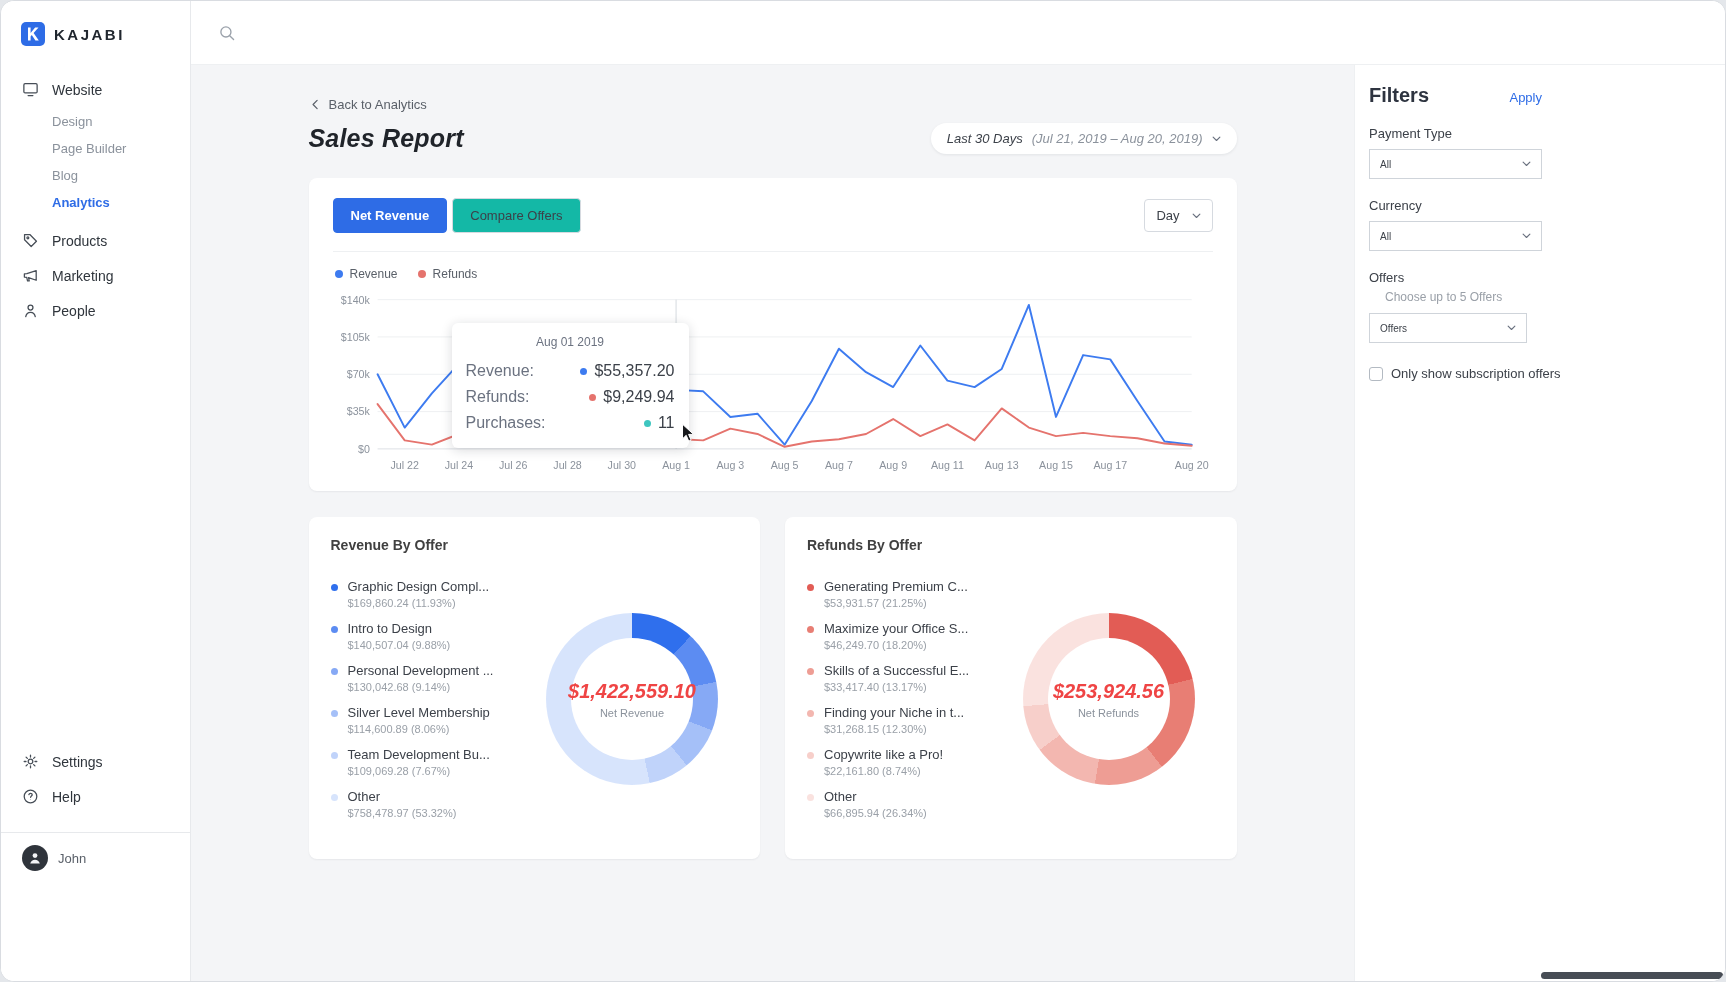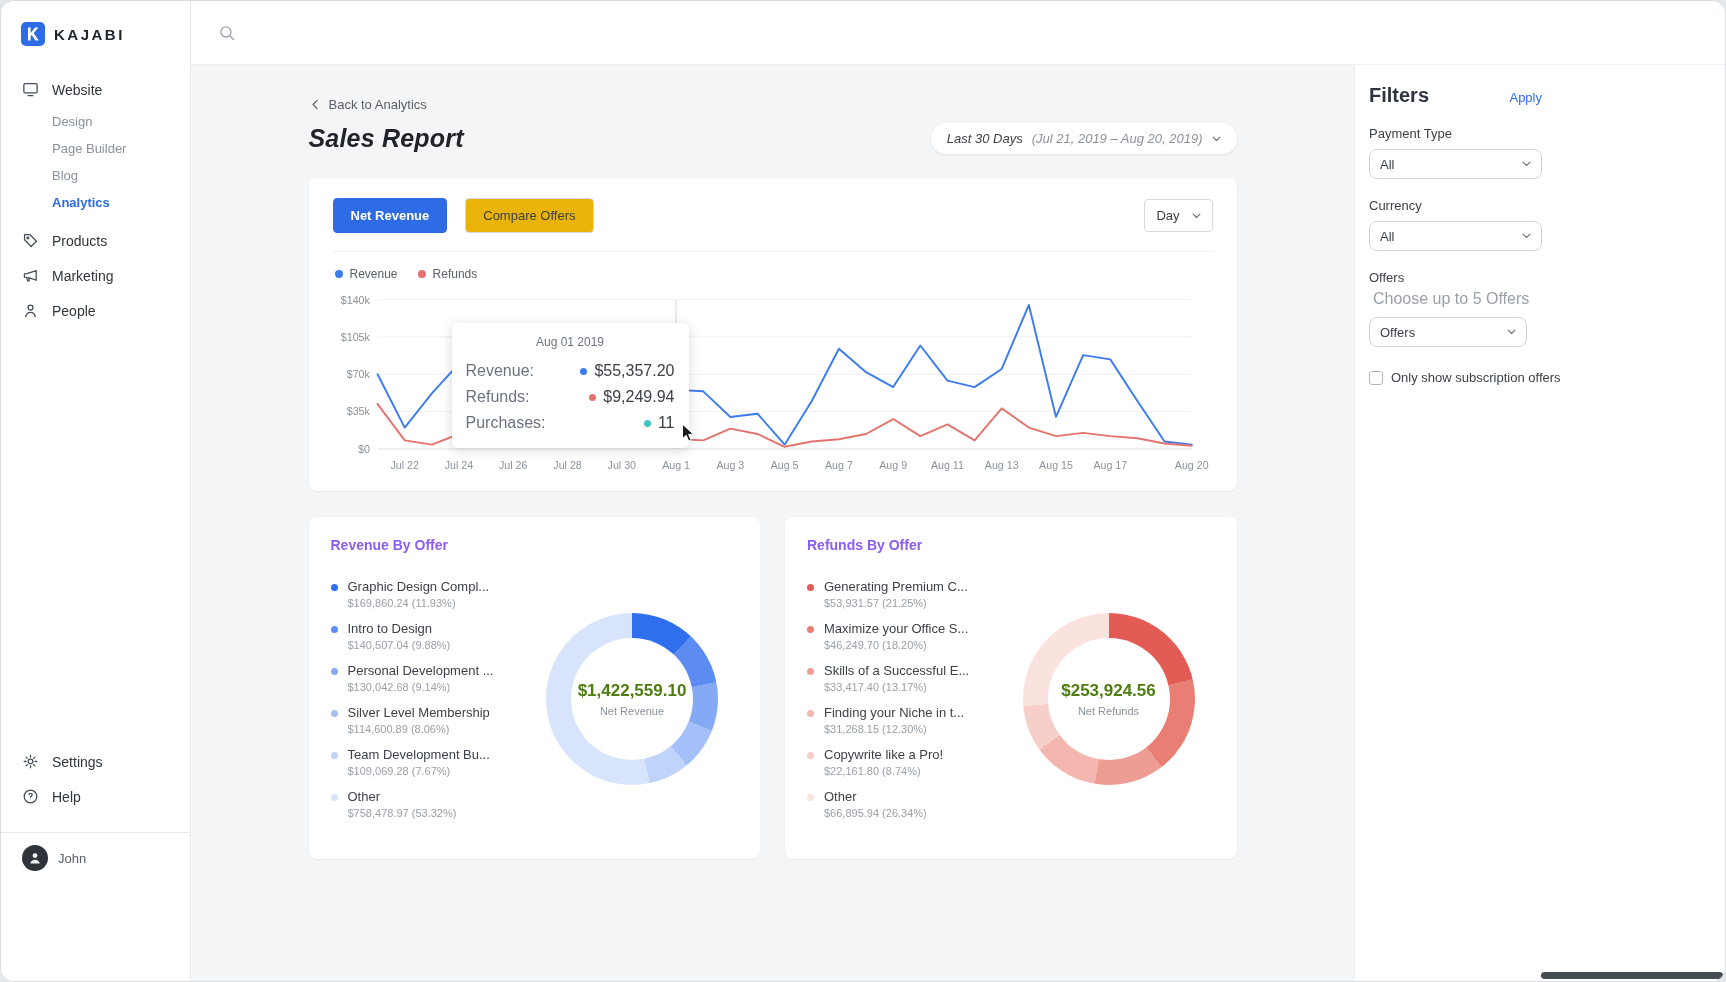--- a/index.html
+++ b/index.html
@@ -50,21 +50,21 @@
   .date-main { color:#3c4149; }
   .date-detail { color:#8b929c; }
 
   .card { background:#fff; border-radius:8px; box-shadow:0 1px 2px rgba(16,24,40,.06); }
 
   
   .chart-card { padding:20px 24px 12px; margin-bottom:26px; }
   .tabs-row { display:flex; align-items:center; padding-bottom:18px; border-bottom:1px solid #eef0f2; }
   .btn { font-family:"Liberation Sans",sans-serif; font-size:13px; border-radius:4px; padding:9px 17px; cursor:pointer; }
   .btn-primary { background:#2e6ce6; color:#fff; border:1px solid #2e6ce6; font-weight:600; }
-  .btn-secondary { background:#eab308; color:#3c4149; border:1px solid #d6dae0; margin-left:18px; font-weight:500; }
+  .btn-secondary { background:#14b8a6; color:#3c4149; border:1px solid #d6dae0; margin-left:5px; font-weight:500; }
   .interval-select { margin-left:auto; border:1px solid #d6dae0; border-radius:4px; padding:8px 11px;
                      font-size:13px; color:#3c4149; display:flex; align-items:center; gap:12px; cursor:pointer; background:#fff; }
   .caret { width:9px; height:6px; }
   .caret polyline { fill:none; stroke:#6b7280; stroke-width:1.5; stroke-linecap:round; stroke-linejoin:round; }
 
   .legend-row { display:flex; gap:20px; margin:15px 2px 6px; }
   .legend-item { display:flex; align-items:center; gap:7px; font-size:12px; color:#5a6069; cursor:pointer; }
   .dot { width:8px; height:8px; border-radius:50%; flex:none; }
 
   .chart-wrap { position:relative; }
@@ -77,44 +77,44 @@
   .tt-row { display:flex; justify-content:space-between; align-items:center; font-size:16px; padding:4px 0; }
   .tt-label { color:#6b7280; }
   .tt-value { display:flex; align-items:center; gap:7px; color:#3c4149; }
   .tt-dot { width:7px; height:7px; border-radius:50%; }
 
   .cursor-svg { position:absolute; left:348px; top:136px; }
 
   
   .offers-row { display:flex; gap:25px; margin-bottom:40px; }
   .offer-card { flex:1; padding:20px 22px; height:342px; }
-  .offer-title { font-size:14px; font-weight:700; color:#8b5cf6; }
+  .offer-title { font-size:14px; font-weight:700; color:#404040; }
   .offer-body { display:flex; align-items:center; margin-top:26px; }
   .offer-list { flex:1; display:flex; flex-direction:column; gap:12px; }
   .offer-item { display:flex; gap:10px; }
   .offer-dot { width:7px; height:7px; border-radius:50%; margin-top:5px; flex:none; }
   .offer-name { font-size:13px; color:#3c4149; white-space:nowrap; }
   .offer-val { font-size:11px; color:#9aa0a8; margin-top:3px; white-space:nowrap; }
   .donut-wrap { width:196px; display:flex; justify-content:center; margin-right:8px; }
   .donut { width:172px; height:172px; border-radius:50%; position:relative; cursor:pointer; }
   .donut-hole { position:absolute; inset:25px; border-radius:50%; background:#fff; display:flex;
                 flex-direction:column; align-items:center; justify-content:center; gap:4px; }
-  .donut-value { font-size:17px; font-weight:700; color:#4d7c0f; }
+  .donut-value { font-size:20px; font-weight:700; color:#ef4444;font-style:italic; }
   .donut-label { font-size:11px; color:#8b929c; }
 
   
   .filters { width:371px; min-width:371px; background:#fff; border-left:1px solid #eef0f2; padding:19px 0 0 14px; }
   .filters-inner { width:173px; }
   .filters-head { display:flex; justify-content:space-between; align-items:baseline; }
   .filters-title { font-size:20px; font-weight:700; color:#2e3440; }
   .apply-link { font-size:13px; color:#2e6ce6; font-weight:500; cursor:pointer; }
   .f-label { font-size:13px; color:#3c4149; margin:19px 0 8px; }
-  .f-help { font-size:16px; color:#9aa0a8; margin:-3px 4px 9px; }
-  .f-select { width:100%; height:30px; border:1px solid #cfd4da; border-radius:8px; background:#fff;
-              padding:0 10px; font-size:13px; color:#3c4149; display:flex; justify-content:space-between;
+  .f-help { font-size:12px; color:#9aa0a8; margin:-3px 16px 9px; }
+  .f-select { width:100%; height:30px; border:1px solid #cfd4da; border-radius:0; background:#fff;
+              padding:0 10px; font-size:10px; color:#3c4149; display:flex; justify-content:space-between;
               align-items:center; cursor:pointer; }
   .f-select.narrow { width:158px; }
   .checkbox-row { display:flex; align-items:center; gap:8px; margin-top:23px; cursor:pointer; }
   .checkbox { width:14px; height:14px; border:1px solid #b3bac2; border-radius:3px; background:#fff; flex:none; }
   .checkbox-label { font-size:13px; color:#3c4149; white-space:nowrap; }
 
   .hscroll-thumb { position:absolute; right:2px; bottom:2px; width:182px; height:7px;
                    background:#474d55; border-radius:4px; cursor:pointer; }
 </style>
 </head>

